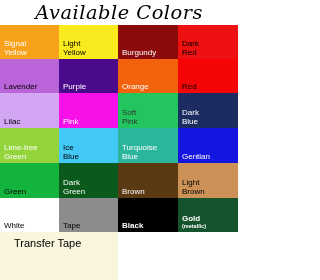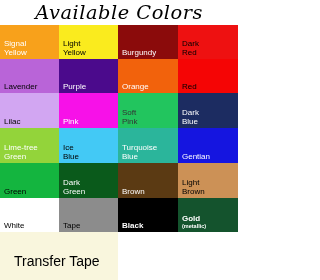--- a/index.html
+++ b/index.html
@@ -72,22 +72,22 @@
     display: block;
     font-size: 5.5px;
     line-height: 7px;
   }
   
   .swatch.wide {
     grid-column: span 2;
   }
   .swatch.wide .label {
     left: 14px;
-    bottom: 14px;
-    font-size: 14px;
+    bottom: 32px;
+    font-size: 11px;
   }
 </style>
 </head>
 <body>
 
 <div id="sheet">
 
   <div id="title-bar">
     <div id="title-text">Available Colors</div>
   </div>

